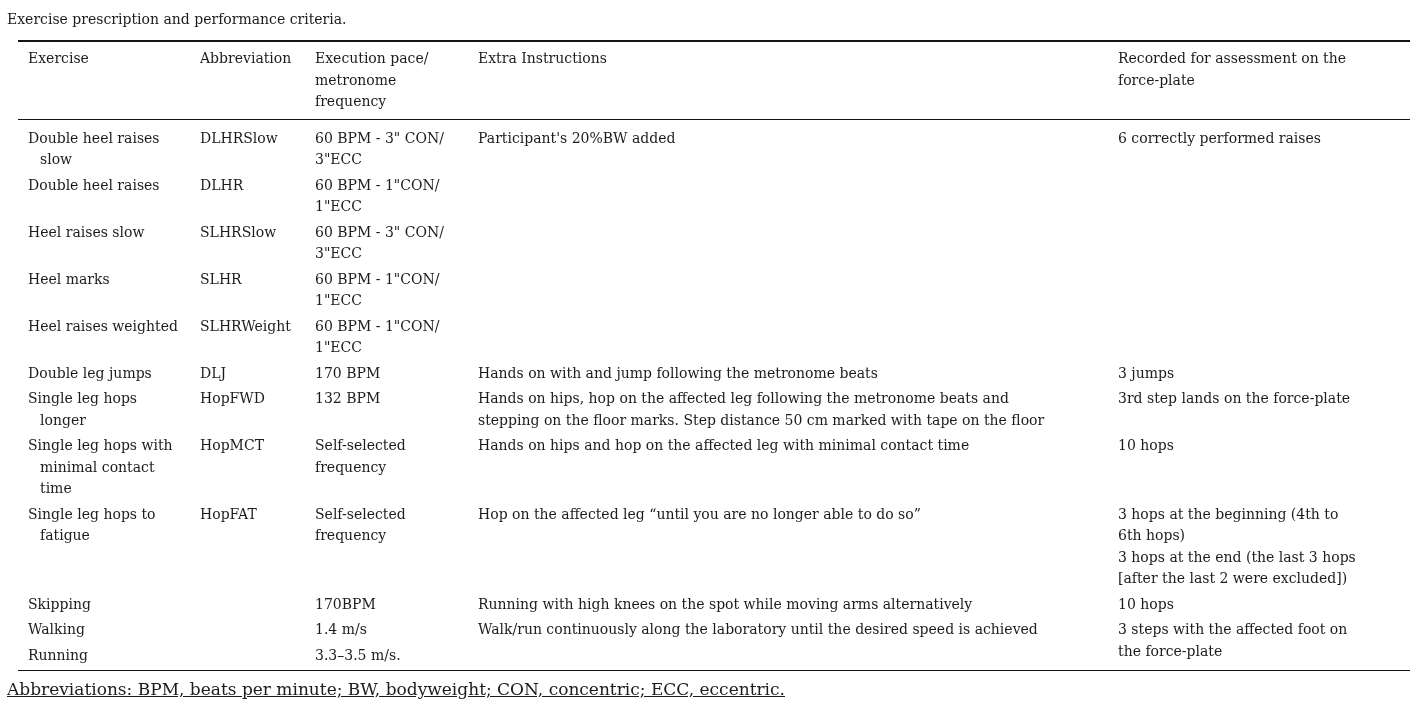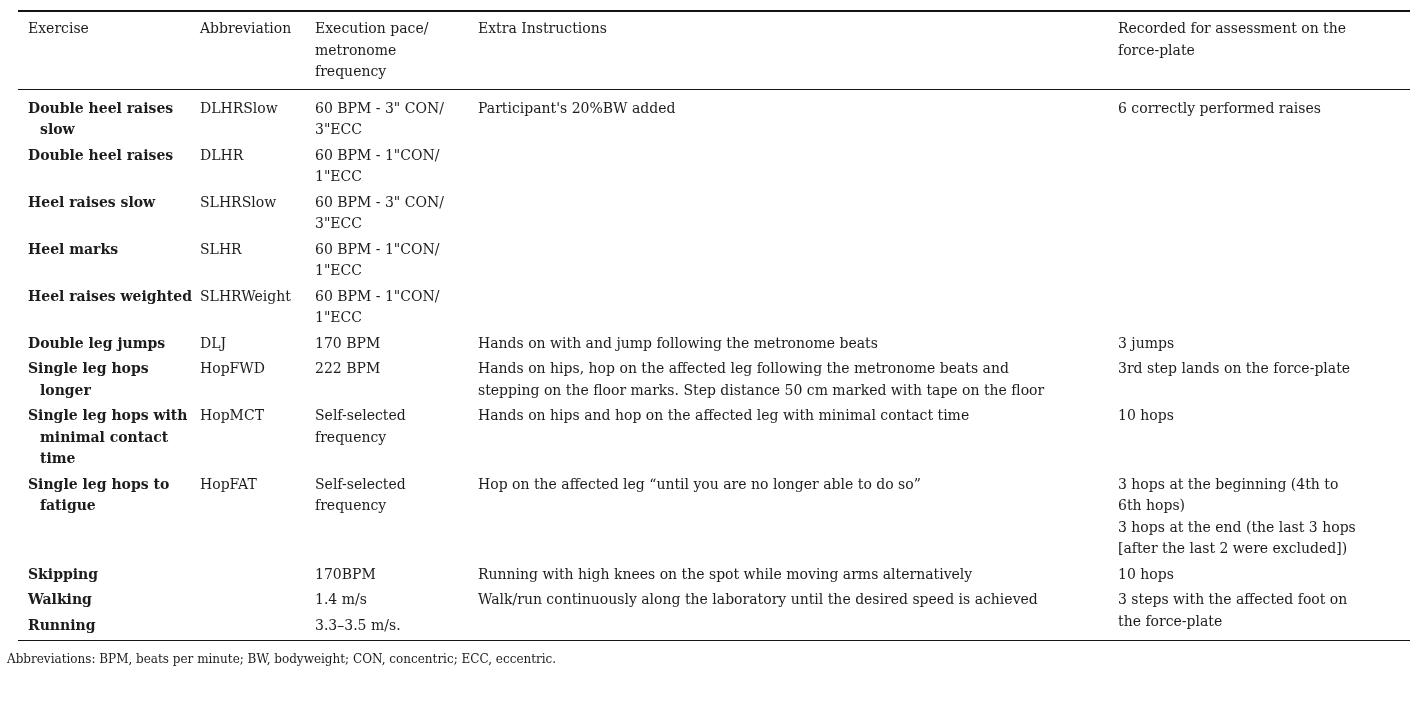--- a/index.html
+++ b/index.html
@@ -27,21 +27,21 @@
   .tbl-caption {
     font-size: 14px;
     line-height: 22px;
     margin: 0;
   }
   table.data-table {
     border-collapse: collapse;
     table-layout: fixed;
     width: 1392px;
     margin-left: 11px;
-    margin-top: 2px;
+    margin-top: 10px;
     border-top: 2.5px solid #141414;
     border-bottom: 1.6px solid #141414;
   }
   thead th {
     border-bottom: 1.6px solid #141414;
   }
   th, td {
     font-size: 14px;
     font-weight: normal;
     line-height: 21.5px;
@@ -54,39 +54,40 @@
     padding-top: 6px;
     padding-bottom: 6px;
   }
   th.c-exercise {
     padding-left: 10px;
   }
   td.c-exercise {
     padding-left: 22px;
     padding-right: 2px;
     text-indent: -12px; 
-    font-weight: bold;
   }
   tbody tr:first-child td {
     padding-top: 8px;
   }
   tbody tr:last-child td {
     padding-bottom: 4px;
   }
   .footnote {
-    font-size: 12px;
+    font-size: 17px;
     line-height: 20px;
     margin: 8px 0 0 0;
+    text-decoration: underline;
   }
 </style>
 </head>
 <body>
 
 <div class="page">
 
+  <p class="tbl-caption">Exercise prescription and performance criteria.</p>
 
   <table class="data-table">
     <colgroup>
       <col style="width:178px">
       <col style="width:115px">
       <col style="width:163px">
       <col style="width:640px">
       <col style="width:296px">
     </colgroup>
     <thead>
@@ -147,21 +148,21 @@
         <td class="c-exercise">Double leg jumps</td>
         <td>DLJ</td>
         <td>170 BPM</td>
         <td>Hands on with and jump following the metronome beats</td>
         <td>3 jumps</td>
       </tr>
       <tr>
         <td class="c-exercise">Single leg hops
 longer</td>
         <td>HopFWD</td>
-        <td>222 BPM</td>
+        <td>132 BPM</td>
         <td>Hands on hips, hop on the affected leg following the metronome beats and
 stepping on the floor marks. Step distance 50 cm marked with tape on the floor</td>
         <td>3rd step lands on the force-plate</td>
       </tr>
       <tr>
         <td class="c-exercise">Single leg hops with
 minimal contact
 time</td>
         <td>HopMCT</td>
         <td>Self-selected

